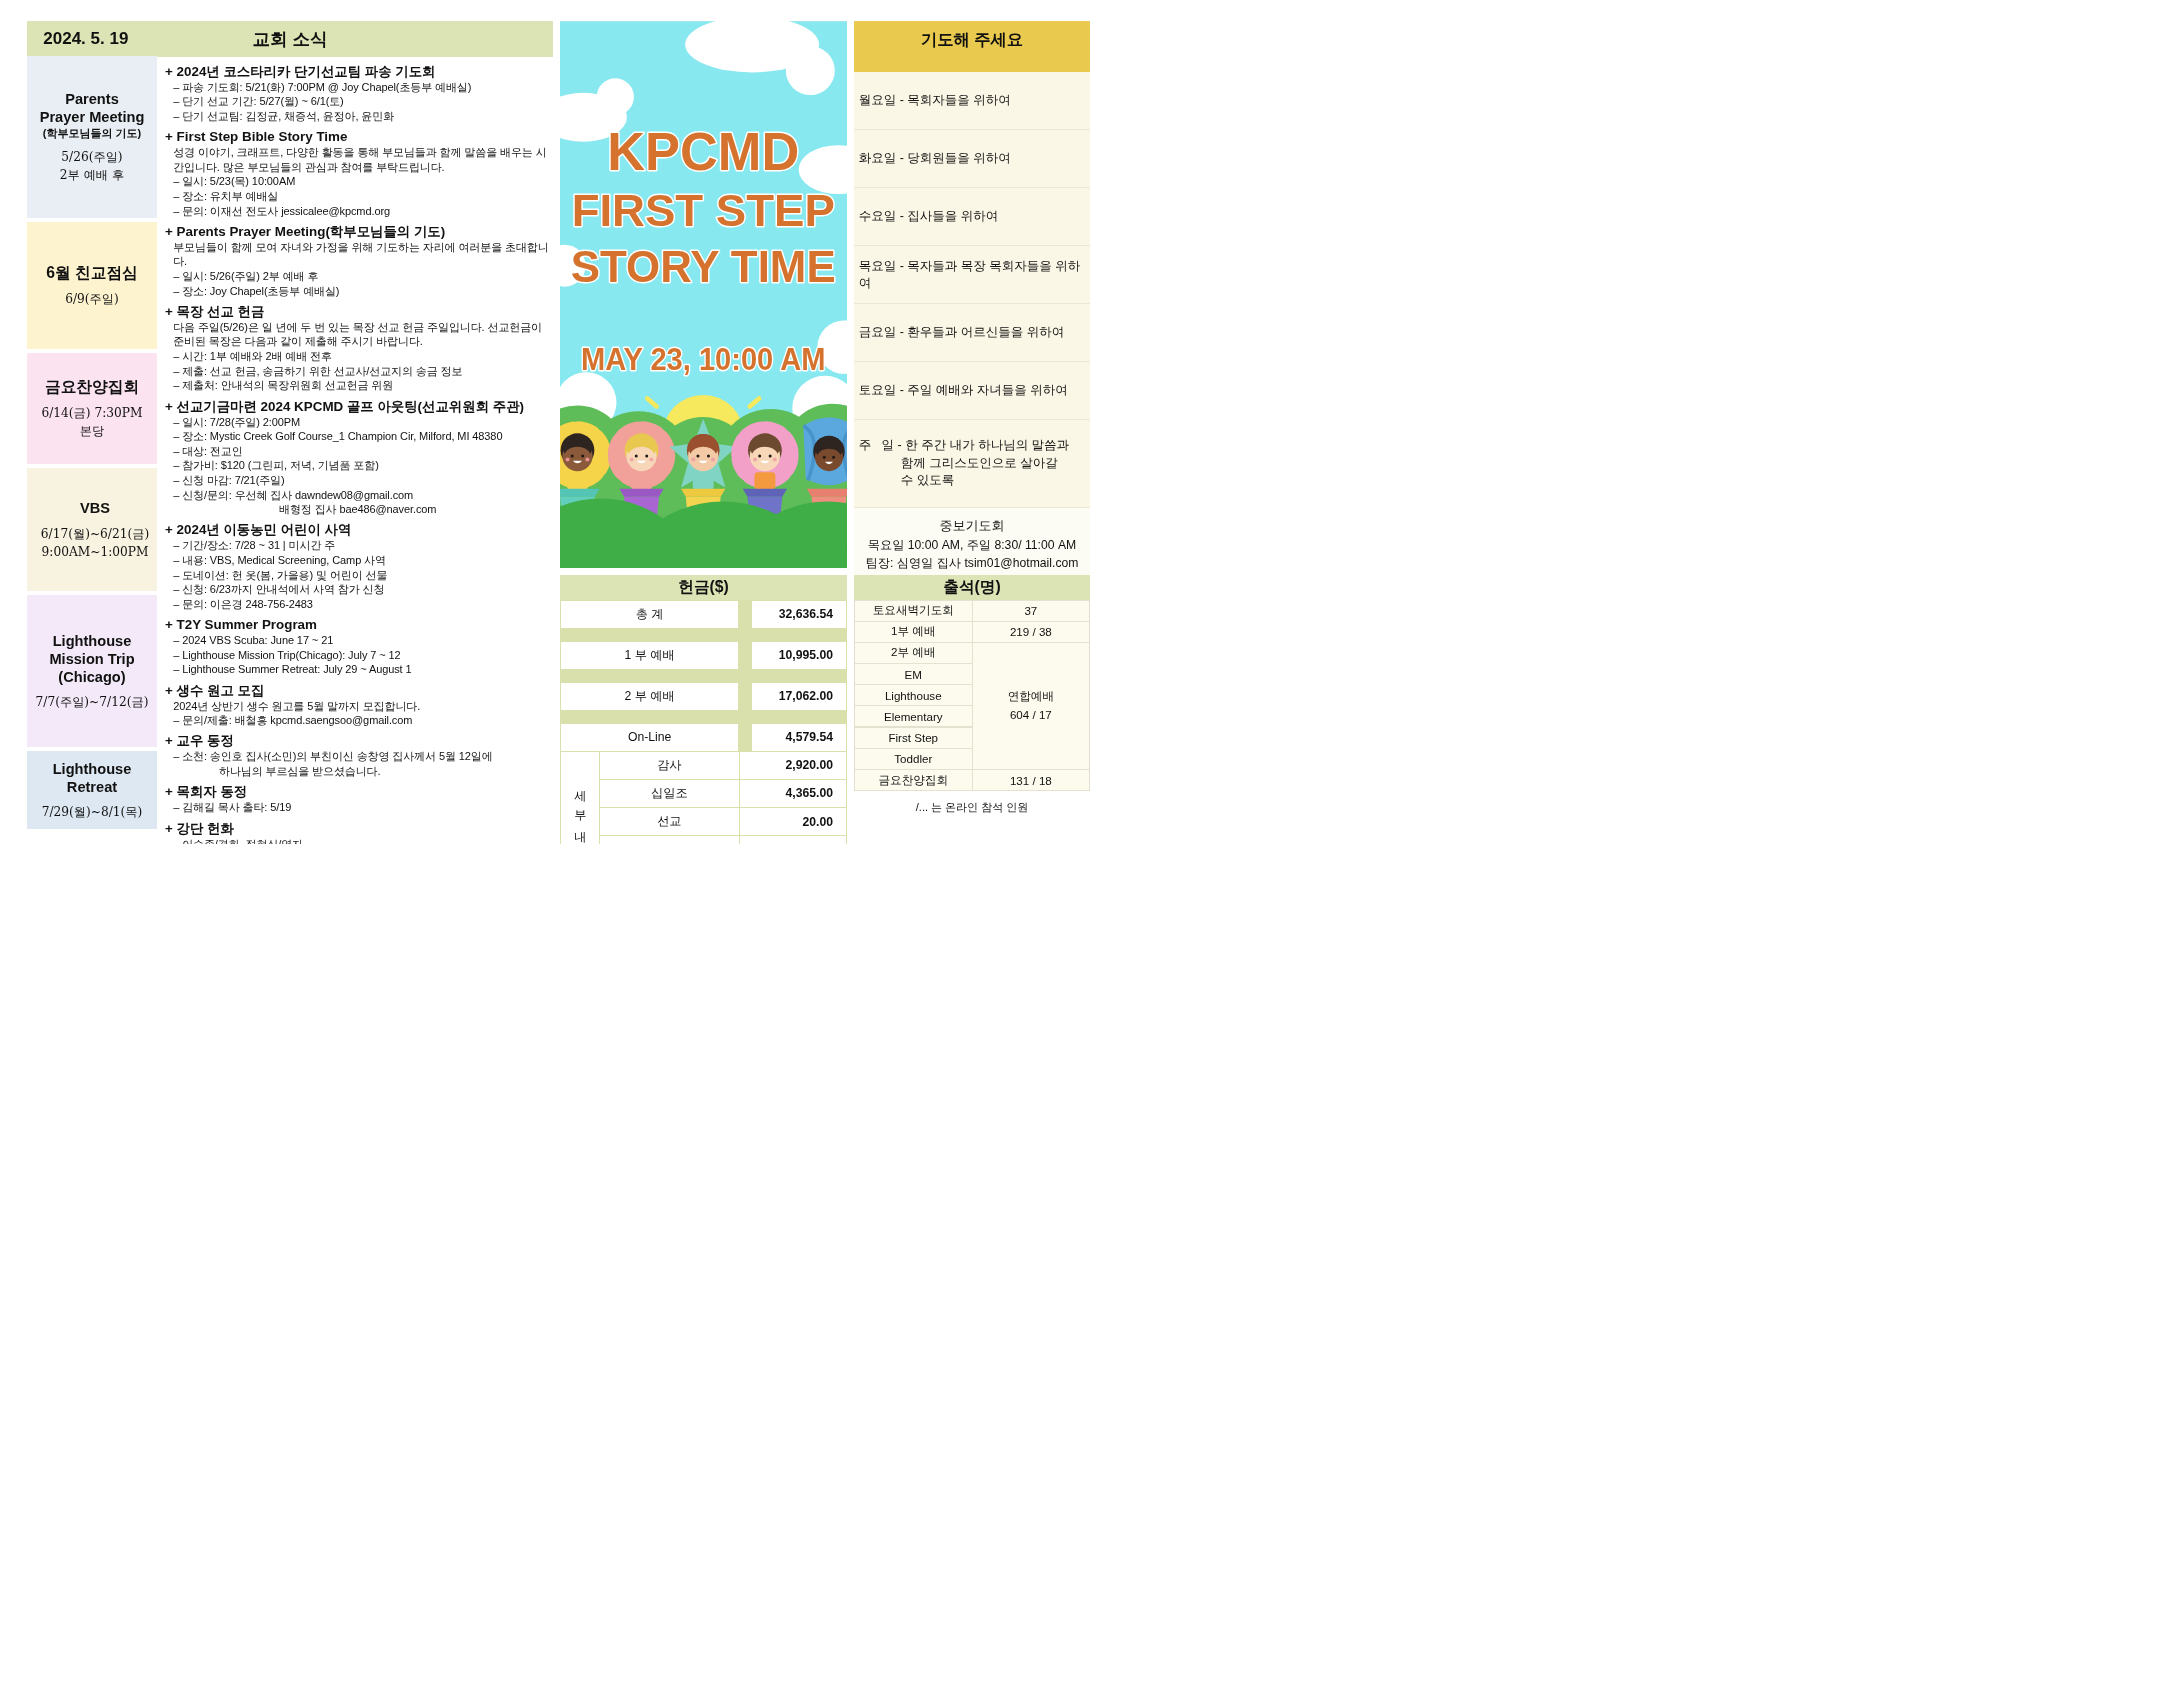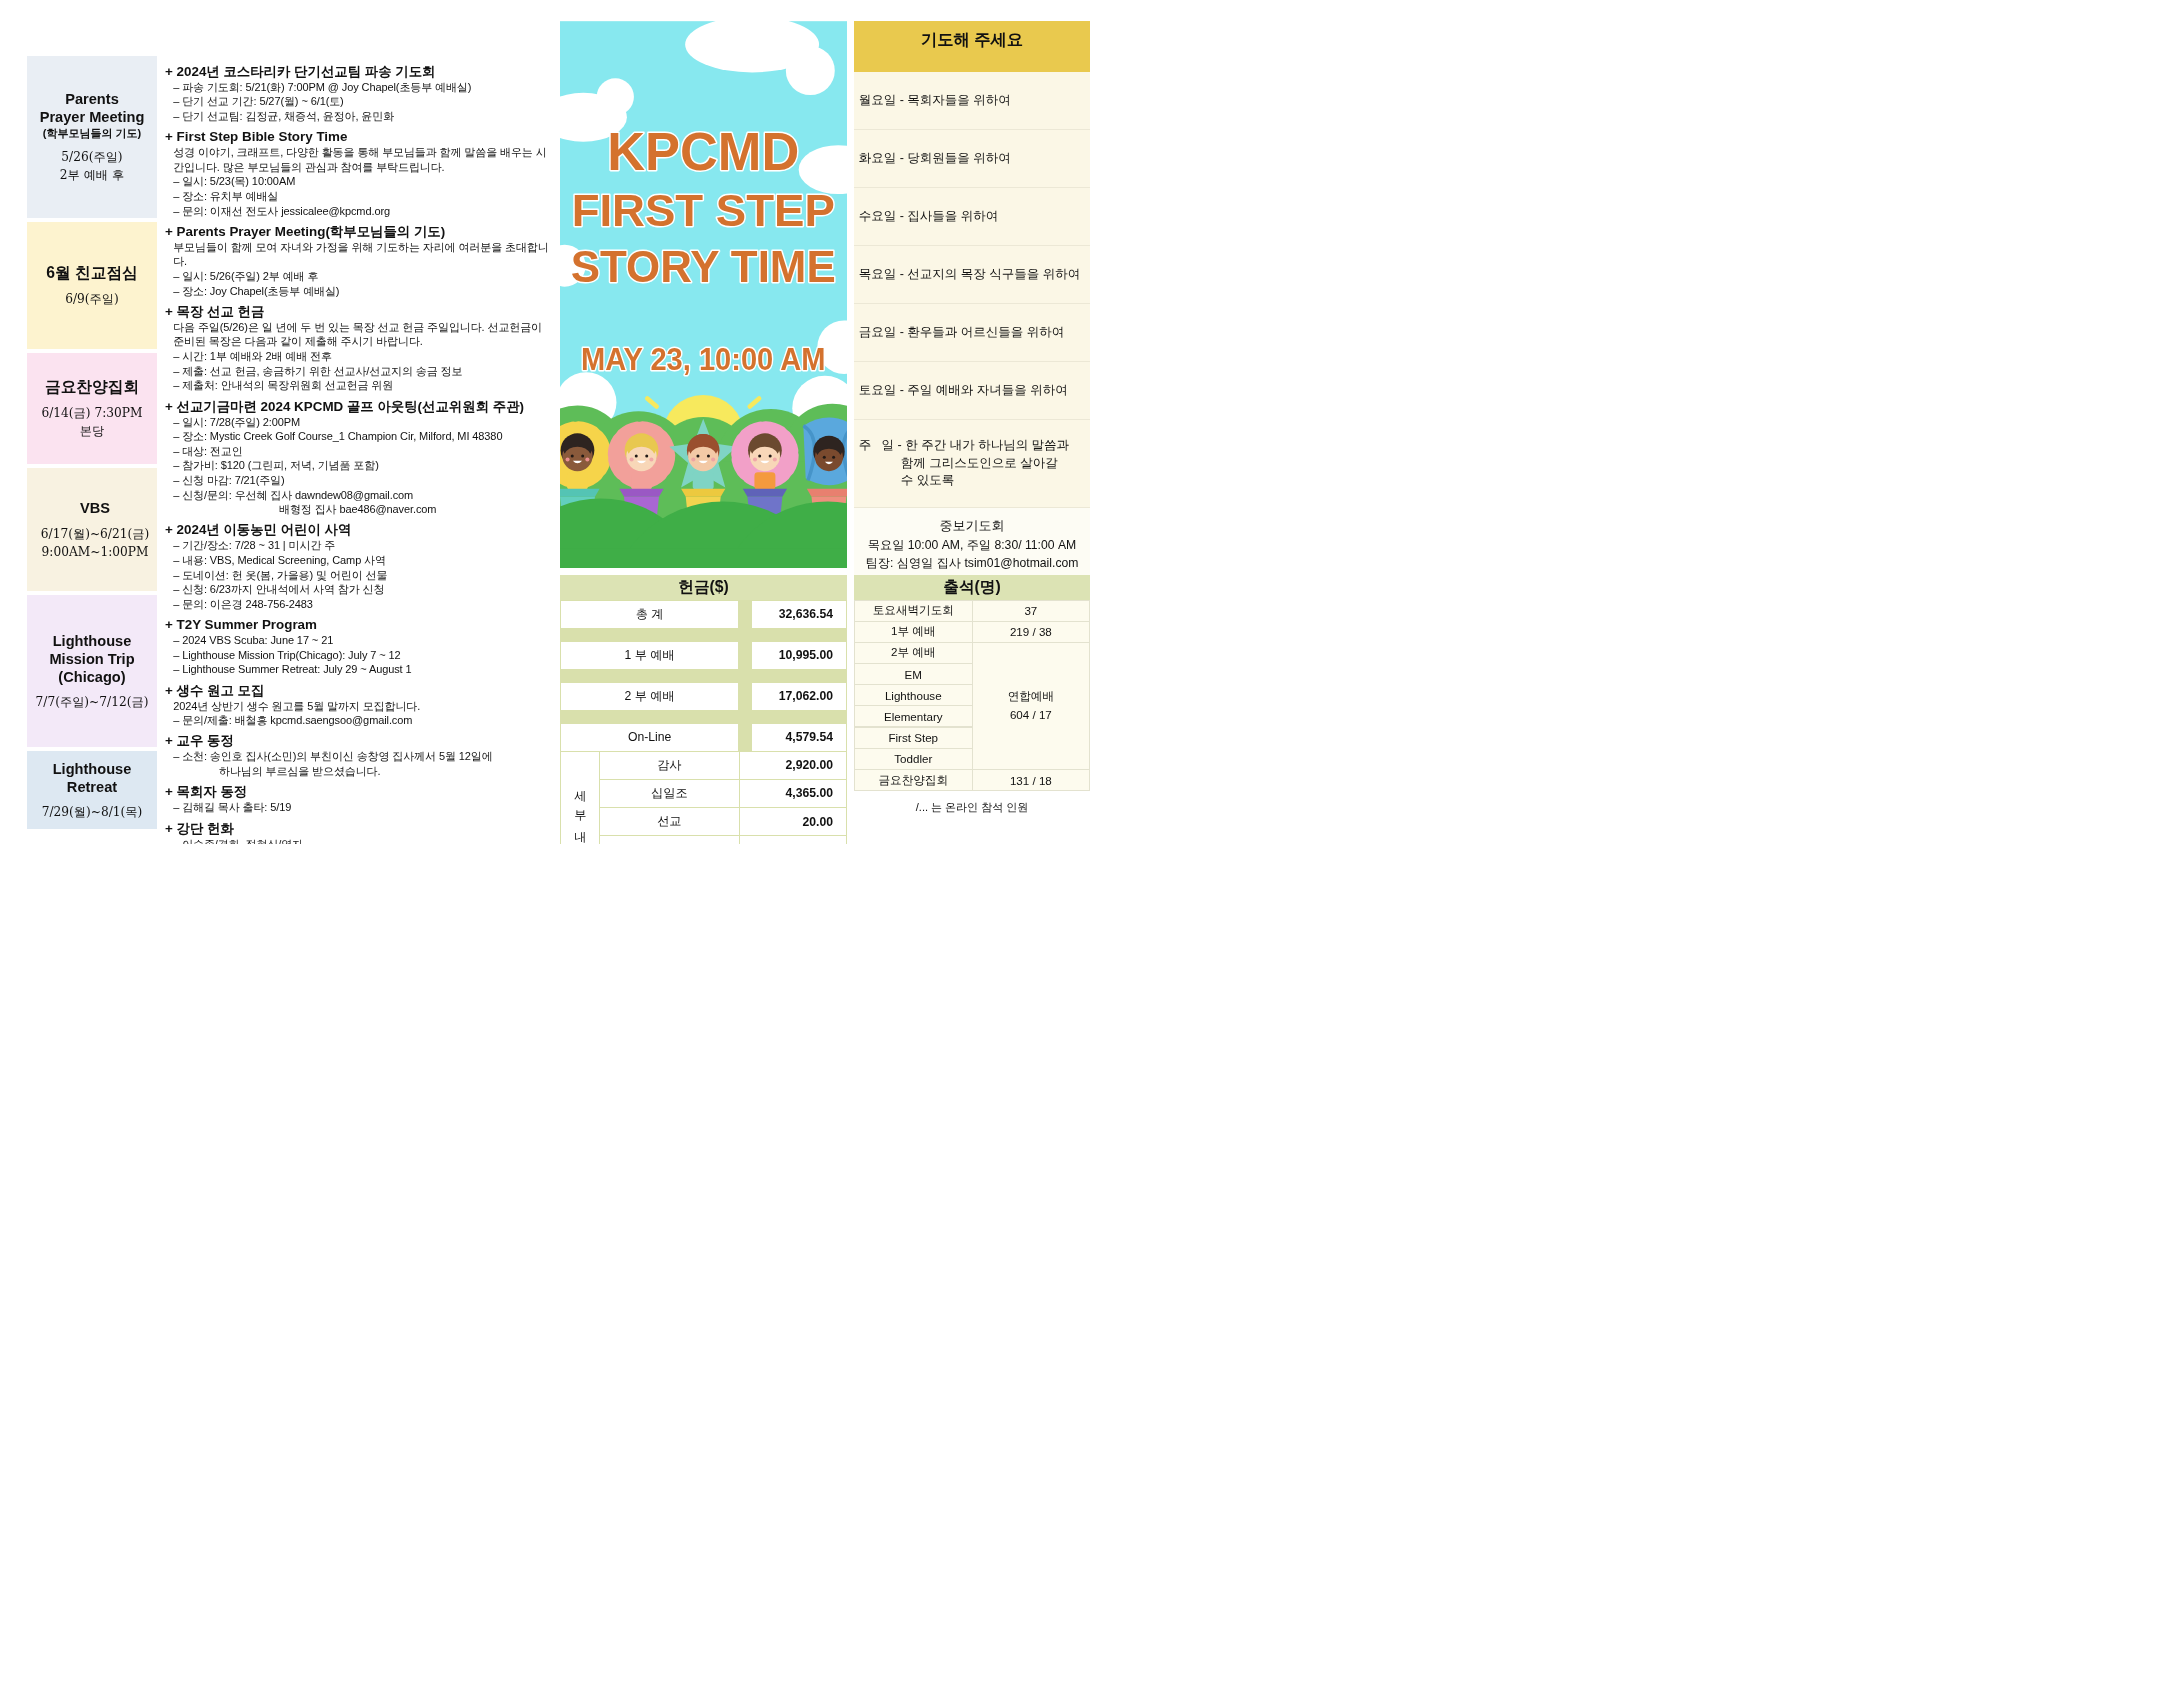--- a/index.html
+++ b/index.html
@@ -61,20 +61,24 @@
   .grid-att{display:grid;grid-template-columns:49.8% 1fr;gap:1.2px;grid-auto-rows:20px;}
   .acell{background:#fdfbee;display:flex;align-items:center;justify-content:center;font-size:11.6px;}
   .acell-merged{grid-column:2;grid-row:1 / span 6;flex-direction:column;line-height:18.6px;}
   .att-note{margin-top:9.3px;text-align:center;font-size:11px;white-space:pre-wrap;}
 </style>
 </head>
 <body>
 
 <div class="page">
 
+  <div class="hdr-left">
+    <span class="hdr-date">2024. 5. 19</span>
+    <span class="hdr-title">교회 소식</span>
+  </div>
 
   <div class="sidebar">
     <div class="card c1">
       <div class="card-title">Parents</div>
       <div class="card-title">Prayer Meeting</div>
       <div class="card-note">(학부모님들의 기도)</div>
       <div class="card-dates">
         <div>5/26(주일)</div>
         <div>2부 예배 후</div>
       </div>
@@ -316,21 +320,21 @@
       </div>
     </div>
   </div>
 
   <div class="prayer-panel">
     <div class="gold-hdr">기도해 주세요</div>
     <div class="prayer-list">
       <div class="prayer-row">월요일 - 목회자들을 위하여</div>
       <div class="prayer-row">화요일 - 당회원들을 위하여</div>
       <div class="prayer-row">수요일 - 집사들을 위하여</div>
-      <div class="prayer-row">목요일 - 선교지의 목장 식구들을 위하여</div>
+      <div class="prayer-row">목요일 - 목자들과 목장 목회자들을 위하여</div>
       <div class="prayer-row">금요일 - 환우들과 어르신들을 위하여</div>
       <div class="prayer-row">토요일 - 주일 예배와 자녀들을 위하여</div>
       <div class="sunday-row">
         <div>주   일 - 한 주간 내가 하나님의 말씀과</div>
         <div class="sun-indent">함께 그리스도인으로 살아갈</div>
         <div class="sun-indent">수 있도록</div>
       </div>
       <div class="intercession">
         <div class="i-title">중보기도회</div>
         <div>목요일 10:00 AM, 주일 8:30/ 11:00 AM</div>

